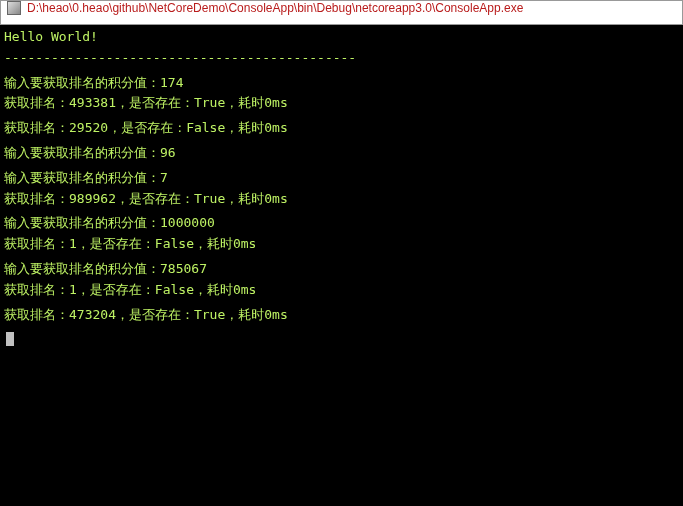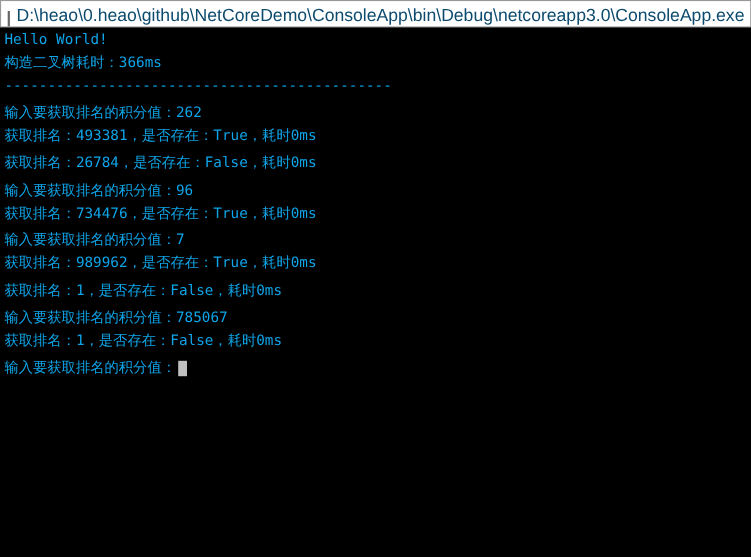--- a/index.html
+++ b/index.html
@@ -9,36 +9,36 @@
       font-family: Consolas, "Courier New", monospace;
       font-size: 13px;
       background: #000;
       overflow: hidden;
     }
     .titlebar {
       height: 25px;
       background: #fff;
       border: 1px solid #999;
       display: flex;
-      align-items: flex-end;
+      align-items: flex-start;
       padding: 0 6px;
-      color: #0c4a6e;
+      color: #b91c1c;
       font-family: "Segoe UI", sans-serif;
-      font-size: 16px;
+      font-size: 12px;
     }
     .app-icon {
       width: 14px;
       height: 14px;
       border: 1px solid #666;
       margin-right: 6px;
       background: linear-gradient(135deg, #ddd, #888);
     }
     .console {
       background: #000;
-      color: #0ea5e9;
+      color: #bef264;
       padding: 2px 4px;
       line-height: 1.6;
       height: 481px;
       font-family: "NSimSun", "SimSun", Consolas, monospace;
     }
     .line { white-space: pre; }
     .query-block { margin-top: 4px; }
     .cursor {
       display: inline-block;
       width: 8px;
@@ -51,46 +51,46 @@
 </head>
 <body>
 
 <div class="titlebar">
   <div class="app-icon"></div>
   <span>D:\heao\0.heao\github\NetCoreDemo\ConsoleApp\bin\Debug\netcoreapp3.0\ConsoleApp.exe</span>
 </div>
 
 <div class="console">
   <div class="line">Hello World!</div>
-  <div class="line">构造二叉树耗时：366ms</div>
   <div class="line">---------------------------------------------</div>
 
   <div id="queries-container">
       <div class="query-block">
-        <div class="line">输入要获取排名的积分值：262</div>
+        <div class="line">输入要获取排名的积分值：174</div>
         <div class="line">获取排名：493381，是否存在：True，耗时0ms</div>
       </div>
       <div class="query-block">
-        <div class="line">获取排名：26784，是否存在：False，耗时0ms</div>
+        <div class="line">获取排名：29520，是否存在：False，耗时0ms</div>
       </div>
       <div class="query-block">
         <div class="line">输入要获取排名的积分值：96</div>
-        <div class="line">获取排名：734476，是否存在：True，耗时0ms</div>
       </div>
       <div class="query-block">
         <div class="line">输入要获取排名的积分值：7</div>
         <div class="line">获取排名：989962，是否存在：True，耗时0ms</div>
       </div>
       <div class="query-block">
+        <div class="line">输入要获取排名的积分值：1000000</div>
         <div class="line">获取排名：1，是否存在：False，耗时0ms</div>
       </div>
       <div class="query-block">
         <div class="line">输入要获取排名的积分值：785067</div>
         <div class="line">获取排名：1，是否存在：False，耗时0ms</div>
       </div>
       <div class="query-block">
+        <div class="line">获取排名：473204，是否存在：True，耗时0ms</div>
       </div>
     </div>
 
   <div class="query-block">
-    <span class="line">输入要获取排名的积分值：</span><span class="cursor"></span>
+    <span class="cursor"></span>
   </div>
 </div>
 
 </body></html>

